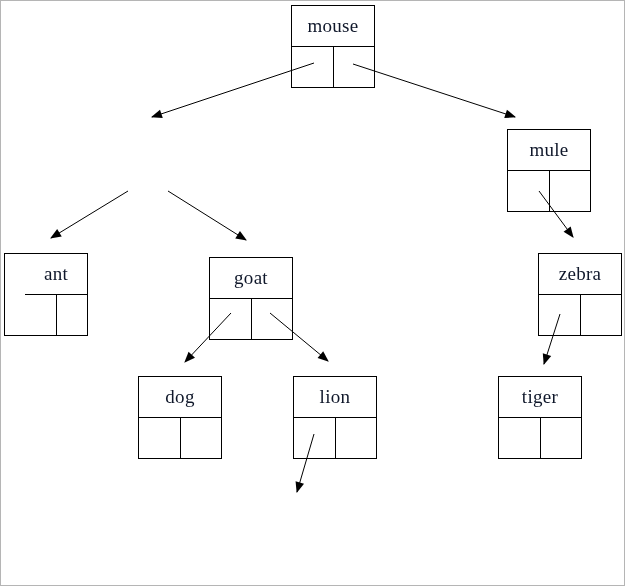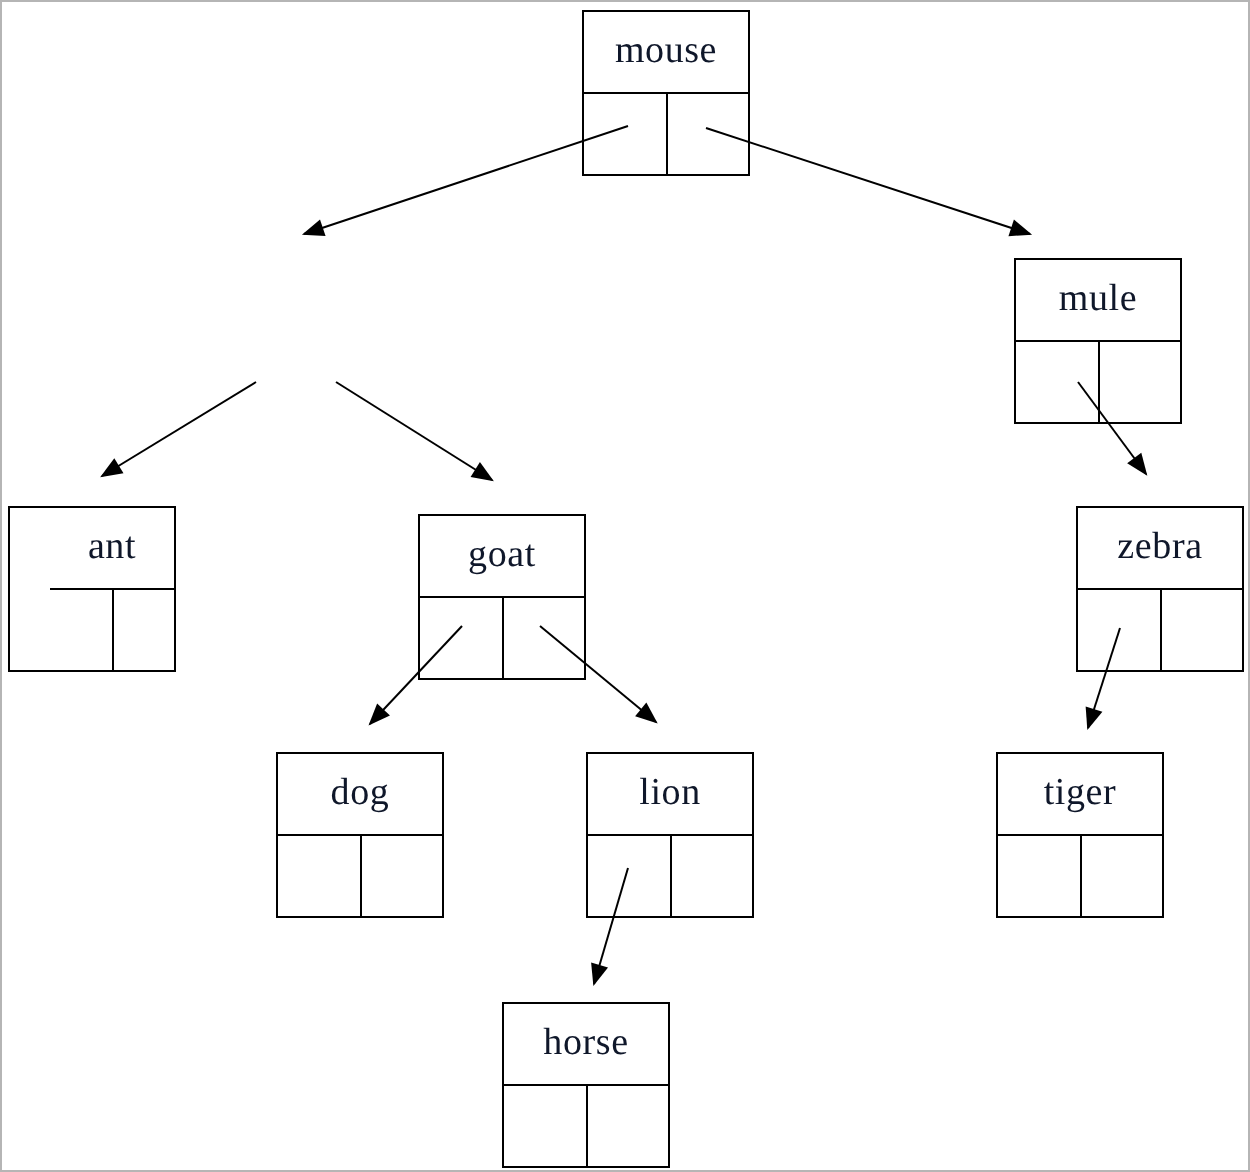--- a/index.html
+++ b/index.html
@@ -151,21 +151,14 @@
   </div>
 
   <div class="node pos-tiger">
     <div class="node-label">tiger</div>
     <div class="node-cells">
       <div class="cell cell-left"></div>
       <div class="cell"></div>
     </div>
   </div>
 
-  <div class="node pos-horse">
-    <div class="node-label">horse</div>
-    <div class="node-cells">
-      <div class="cell cell-left"></div>
-      <div class="cell"></div>
-    </div>
-  </div>
 
 </div>
 
 </body></html>

